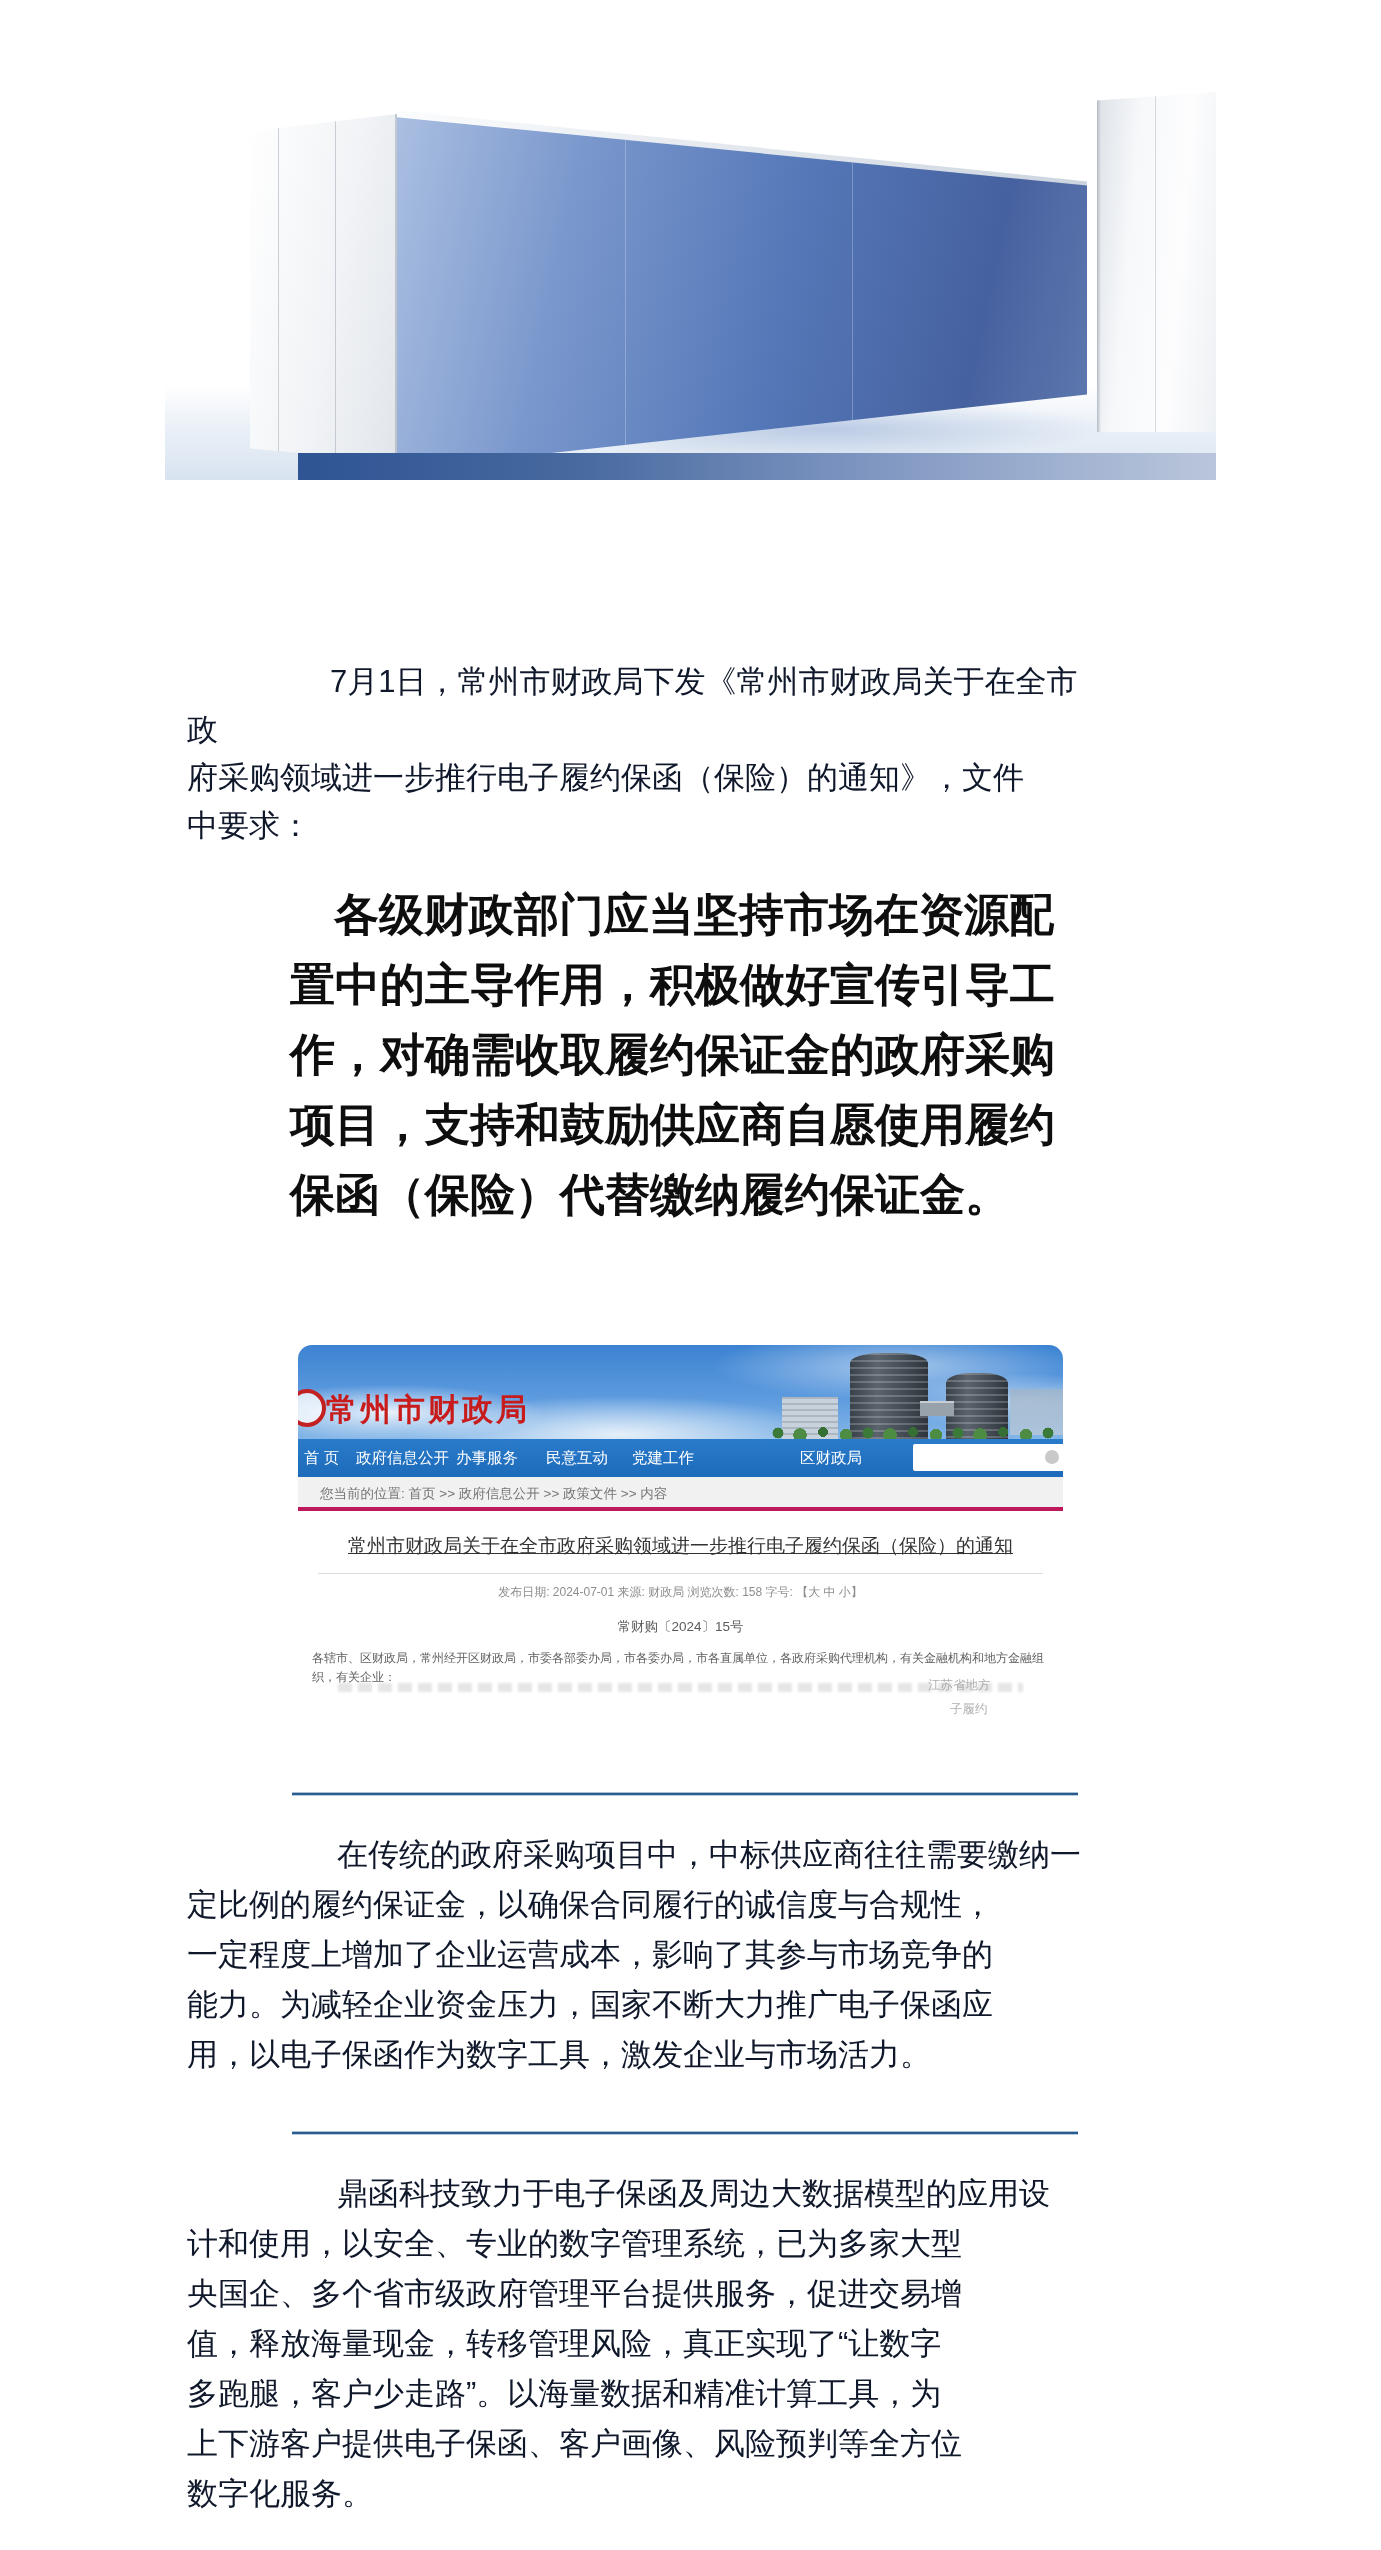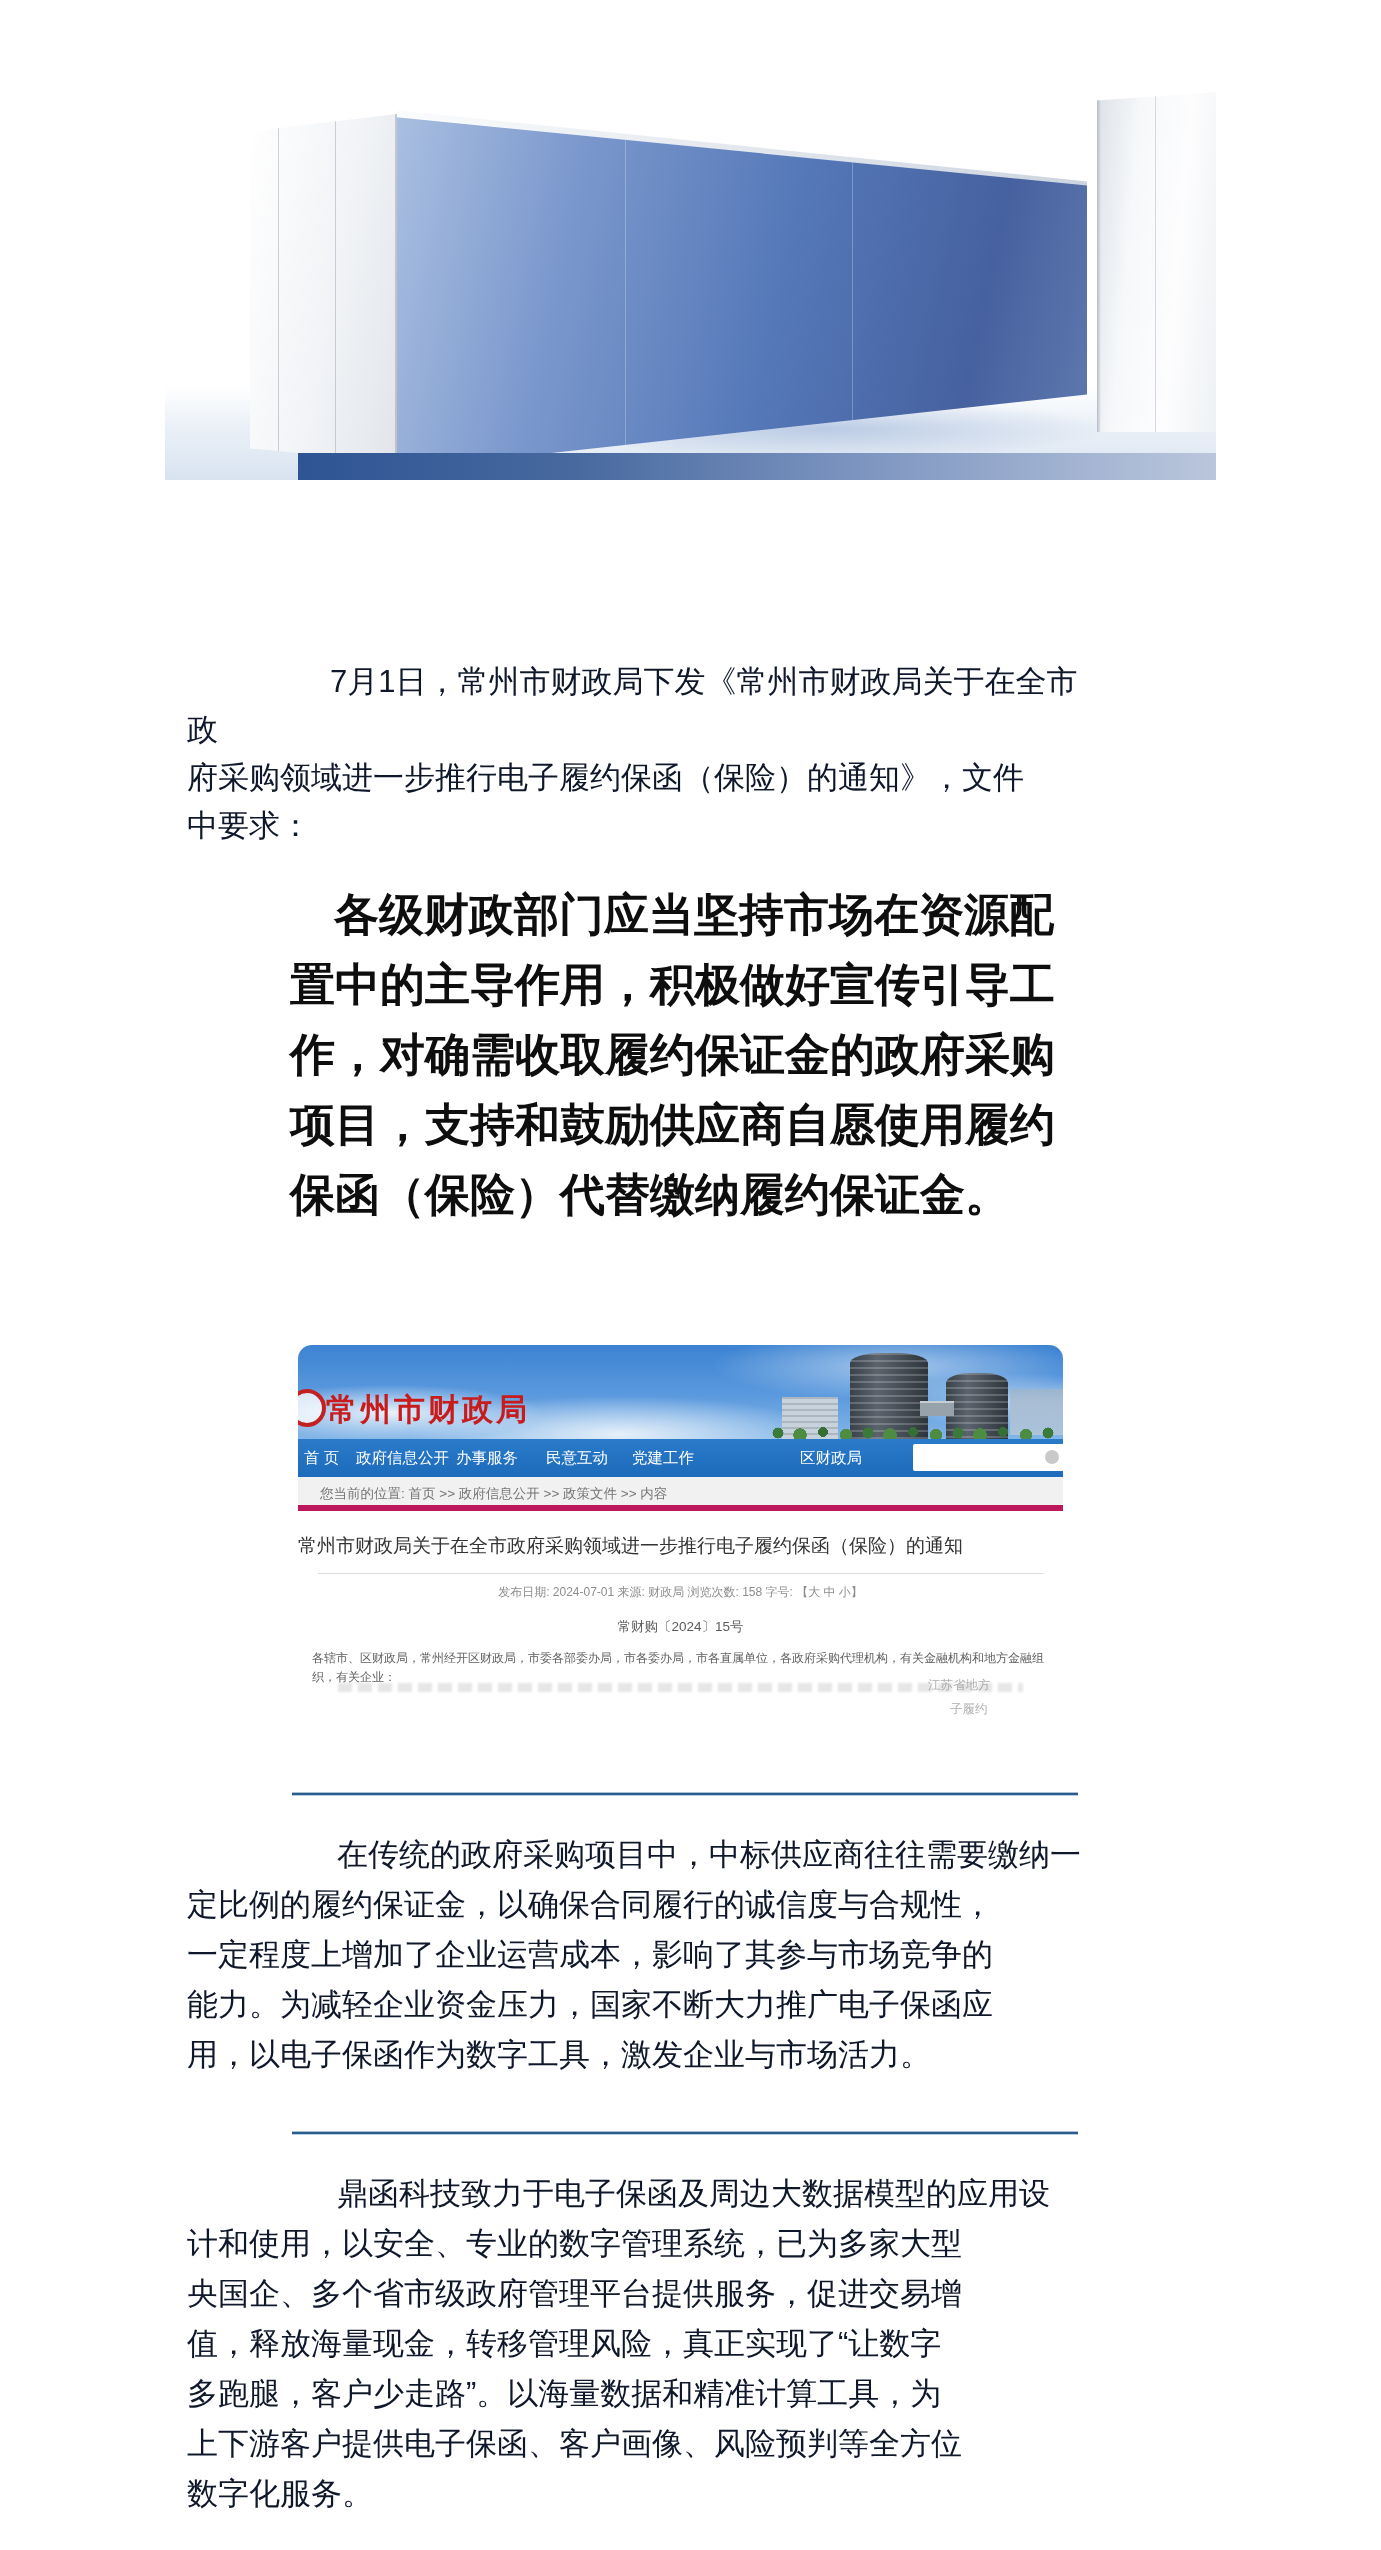--- a/index.html
+++ b/index.html
@@ -81,23 +81,23 @@
                    radial-gradient(circle 8px at 55px 9px,#356f33 60%,rgba(0,0,0,0) 62%),
                    radial-gradient(circle 10px at 78px 12px,#4e8c43 60%,rgba(0,0,0,0) 62%);
         background-size:90px 20px;background-repeat:repeat-x;}
   .nav{position:relative;height:38px;background:linear-gradient(to bottom,#2a7bca,#1d6bbb);}
   .nav-item{position:absolute;top:9px;font-size:15.5px;color:#ffffff;white-space:nowrap;cursor:pointer;}
   .search{position:absolute;top:5px;right:-2px;width:152px;height:27px;background:#ffffff;
         border-radius:2px;}
   .search-icon{position:absolute;right:6px;top:6px;width:14px;height:14px;border-radius:50%;
         background:#c9c9c9;}
   .crumb{height:34px;line-height:34px;background:#f1f1f1;color:#757575;font-size:13.5px;
-        padding-left:22px;border-bottom:6px solid #be185d;box-sizing:border-box;}
+        padding-left:22px;border-bottom:4px solid #be185d;box-sizing:border-box;}
   .content{position:relative;height:223px;background:#ffffff;}
-  .doc-title{position:absolute;top:22px;left:0;right:0;font-size:19px;color:#333333;}
+  .doc-title{position:absolute;top:22px;left:0;right:0;text-align:center;font-size:19px;color:#333333;text-decoration:underline;}
   .divider{position:absolute;top:62px;left:20px;right:20px;height:1px;background:#dcdcdc;}
   .meta{position:absolute;top:73px;left:0;right:0;text-align:center;font-size:12px;color:#8d8d8d;}
   .docnum{position:absolute;top:107px;left:0;right:0;text-align:center;font-size:13.5px;color:#5b5b5b;}
   .recipients{position:absolute;top:138px;left:14px;right:14px;font-size:12px;color:#606060;
         line-height:1.55;}
   .ghost-line{position:absolute;top:172px;left:40px;right:40px;height:9px;opacity:.35;filter:blur(1px);
         background:repeating-linear-gradient(to right,#b9b9b9 0 14px,rgba(0,0,0,0) 14px 20px);}
   .ghost{position:absolute;font-size:12.5px;color:#9a9a9a;opacity:.8;}
   .g1{left:630px;top:166px;} .g2{left:652px;top:190px;}
 </style>

